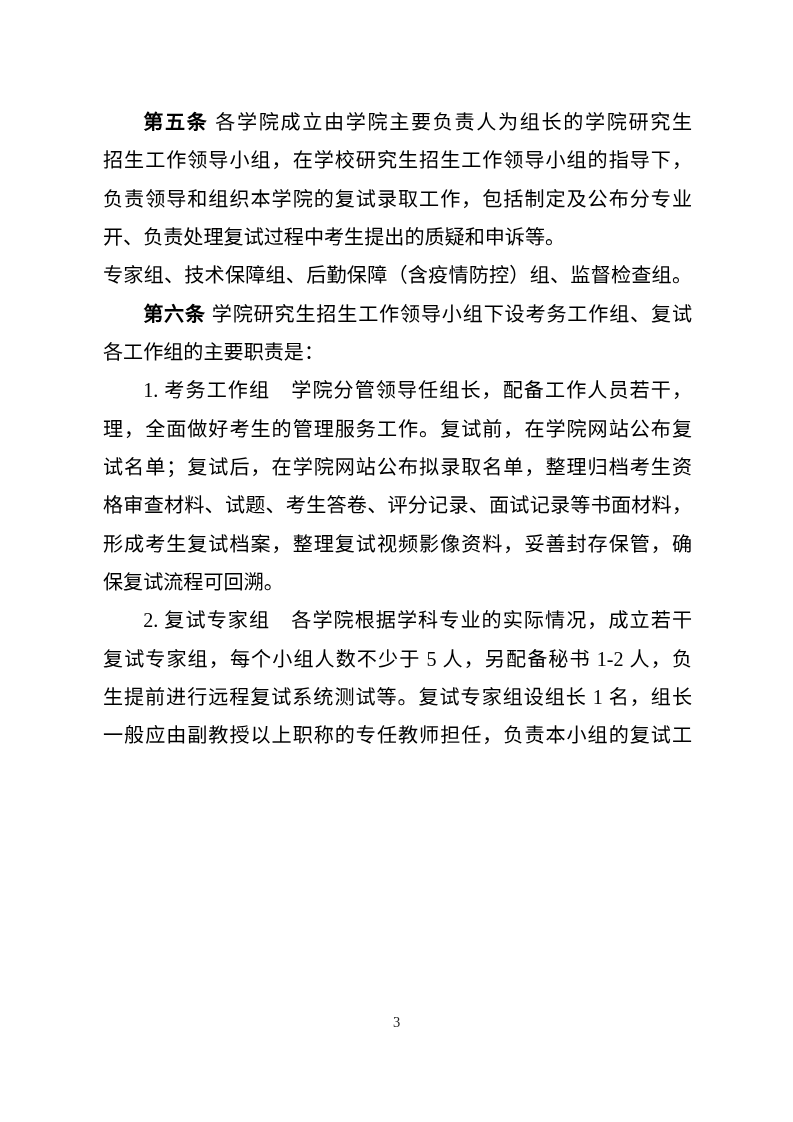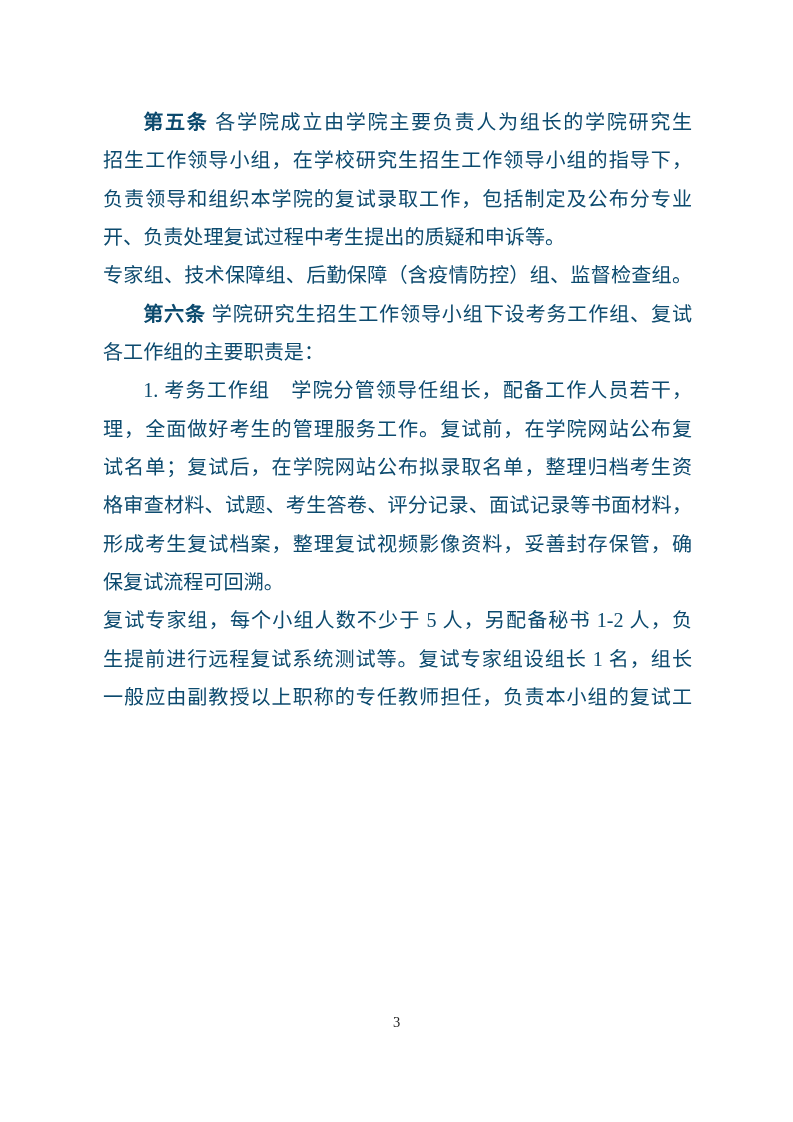--- a/index.html
+++ b/index.html
@@ -13,21 +13,21 @@
     position: relative;
     background: #ffffff;
     font-family: "Liberation Serif", "DejaVu Serif", serif;
     overflow: hidden;
   }
   .doc-body {
     position: absolute;
     left: 103px;
     top: 103px;
     width: 589px;
-    color: #0c4a6e;
+    color: #000000;
   }
   .line {
     height: 38.33px;
     line-height: 38.33px;
     font-size: 20.1px;
     text-align: justify;
     text-align-last: justify;
     text-justify: inter-character;
     white-space: normal;
     overflow: visible;
@@ -63,18 +63,19 @@
     <div class="line end"><span>开、负责处理复试过程中考生提出的质疑和申诉等。</span></div>
     <div class="line"><span>专家组、技术保障组、后勤保障（含疫情防控）组、监督检查组。</span></div>
     <div class="line indent"><b>第六条</b><span> 学院研究生招生工作领导小组下设考务工作组、复试</span></div>
     <div class="line end"><span>各工作组的主要职责是：</span></div>
     <div class="line indent"><span>1. 考务工作组　学院分管领导任组长，配备工作人员若干，</span></div>
     <div class="line"><span>理，全面做好考生的管理服务工作。复试前，在学院网站公布复</span></div>
     <div class="line"><span>试名单；复试后，在学院网站公布拟录取名单，整理归档考生资</span></div>
     <div class="line"><span>格审查材料、试题、考生答卷、评分记录、面试记录等书面材料，</span></div>
     <div class="line"><span>形成考生复试档案，整理复试视频影像资料，妥善封存保管，确</span></div>
     <div class="line end"><span>保复试流程可回溯。</span></div>
+    <div class="line indent"><span>2. 复试专家组　各学院根据学科专业的实际情况，成立若干</span></div>
     <div class="line"><span>复试专家组，每个小组人数不少于 5 人，另配备秘书 1-2 人，负</span></div>
     <div class="line"><span>生提前进行远程复试系统测试等。复试专家组设组长 1 名，组长</span></div>
     <div class="line"><span>一般应由副教授以上职称的专任教师担任，负责本小组的复试工</span></div>
   </div>
 
 <div class="page-number">3</div>
 
 </body></html>

